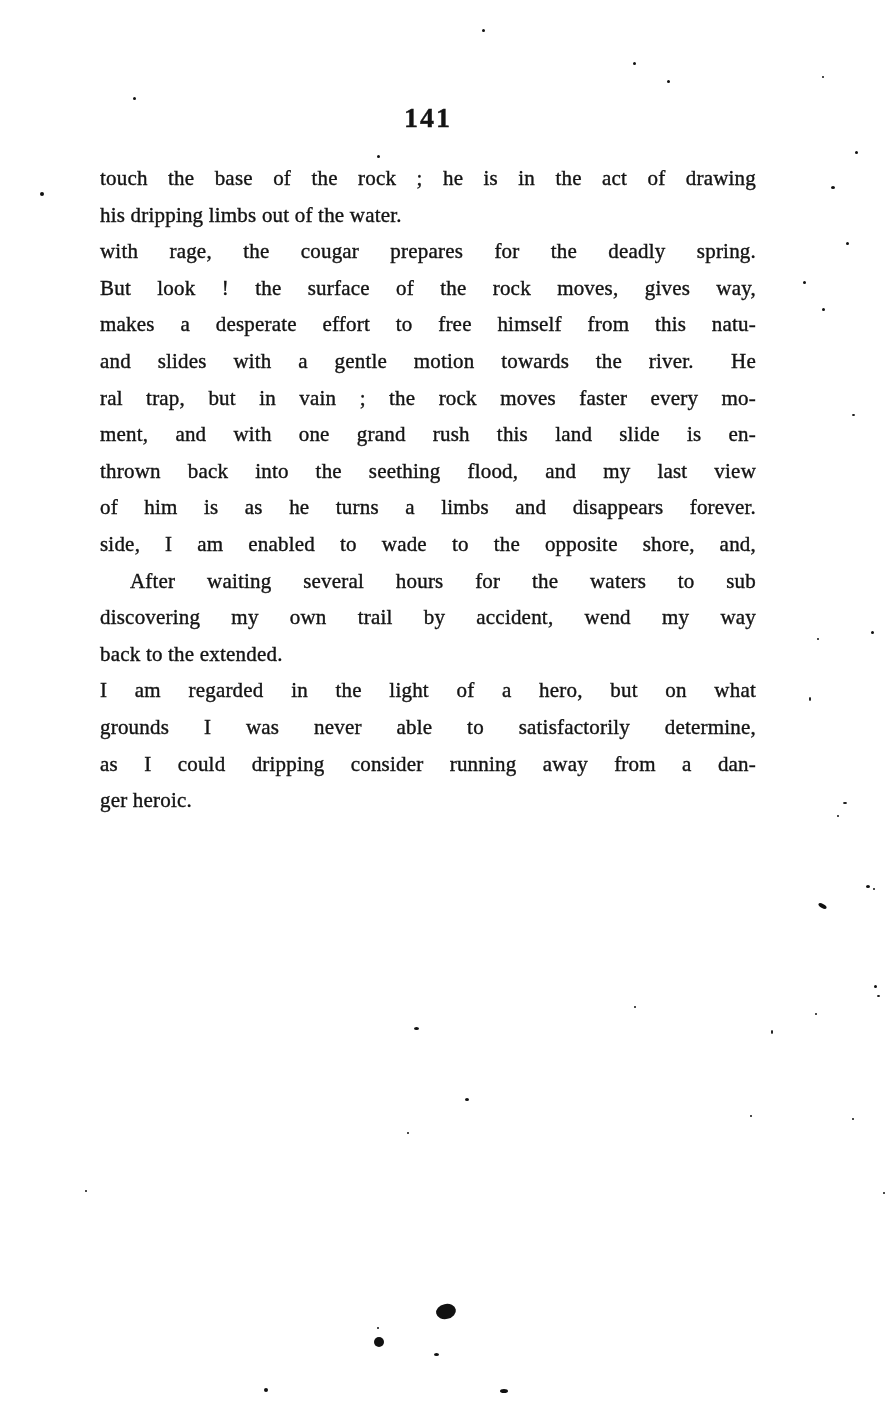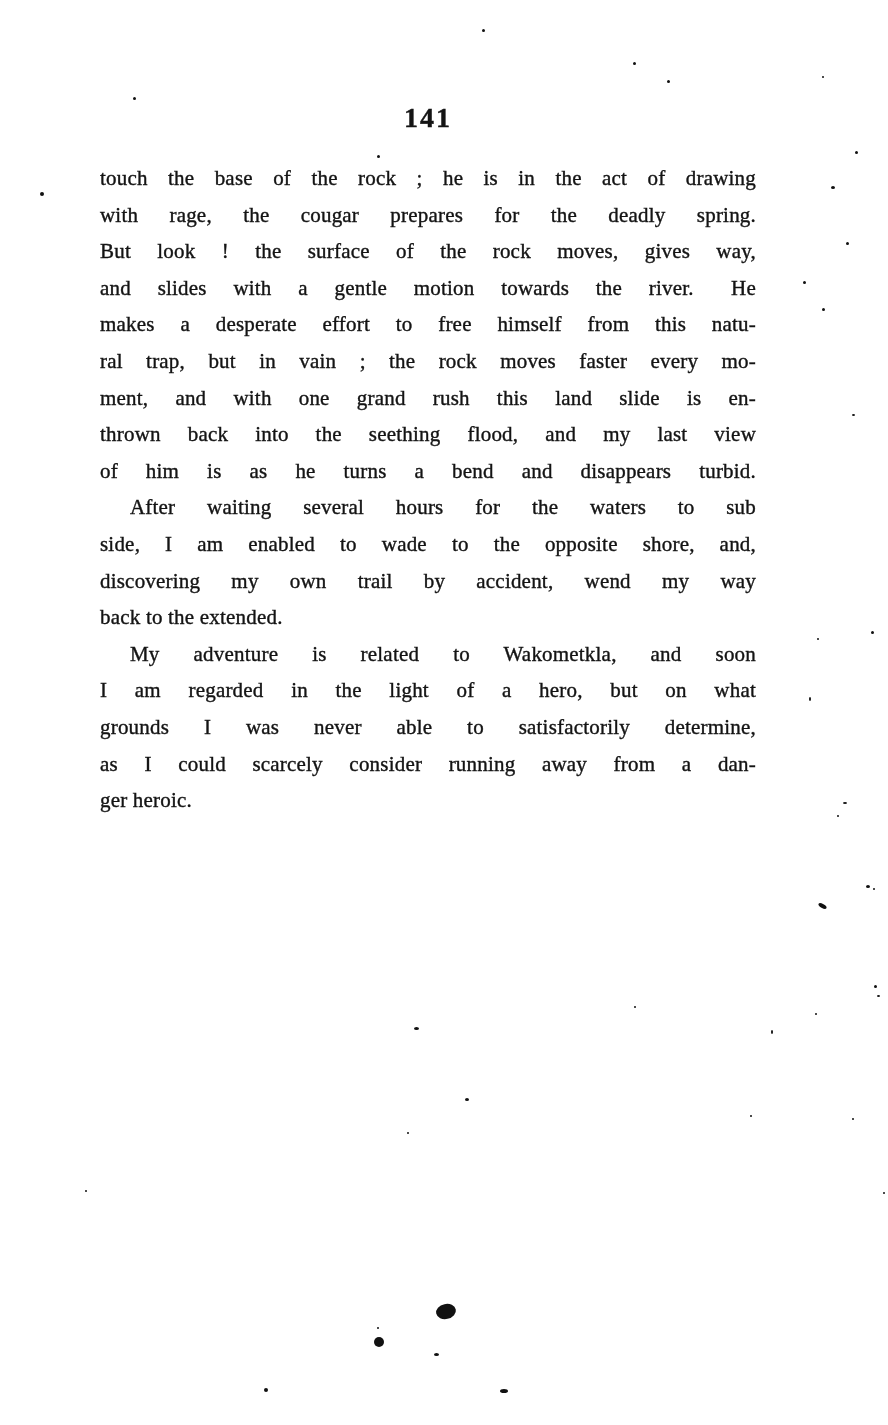--- a/index.html
+++ b/index.html
@@ -65,45 +65,45 @@
 <body>
 
 <div class="page">
 
   <div class="page-number">141</div>
 
   <div class="text-block">
 
     <div class="paragraph">
       <div class="line justified">touch the base of the rock ; he is in the act of drawing</div>
+      <div class="line end">his dripping limbs out of the water.</div>
     </div>
 
     <div class="paragraph">
       <div class="line justified">with rage, the cougar prepares for the deadly spring.</div>
       <div class="line justified">But look ! the surface of the rock moves, gives way,</div>
+      <div class="line justified">makes a desperate effort to free himself from this natu-</div>
       <div class="line justified">and slides with a gentle motion towards the river.  He</div>
-      <div class="line justified">makes a desperate effort to free himself from this natu-</div>
       <div class="line justified">ral trap, but in vain ; the rock moves faster every mo-</div>
       <div class="line justified">ment, and with one grand rush this land slide is en-</div>
       <div class="line justified">thrown back into the seething flood, and my last view</div>
-      <div class="line justified">of him is as he turns a bend and disappears turbid.</div>
+      <div class="line justified">of him is as he turns a limbs and disappears forever.</div>
     </div>
 
     <div class="paragraph">
+      <div class="line justified">side, I am enabled to wade to the opposite shore, and,</div>
       <div class="line justified indent">After waiting several hours for the waters to sub</div>
-      <div class="line justified">side, I am enabled to wade to the opposite shore, and,</div>
       <div class="line justified">discovering my own trail by accident, wend my way</div>
       <div class="line end">back to the extended.</div>
     </div>
 
     <div class="paragraph">
-      <div class="line justified indent">My adventure is related to Wakometkla, and soon</div>
       <div class="line justified">I am regarded in the light of a hero, but on what</div>
       <div class="line justified">grounds I was never able to satisfactorily determine,</div>
-      <div class="line justified">as I could scarcely consider running away from a dan-</div>
+      <div class="line justified">as I could dripping consider running away from a dan-</div>
       <div class="line end">ger heroic.</div>
     </div>
 
   </div>
 
   <div>
       <div class="speck" style="left: 436px; top: 1304px; width: 20px; height: 15px; transform: rotate(-12deg);"></div>
       <div class="speck" style="left: 374px; top: 1337px; width: 10px; height: 10px;"></div>
       <div class="speck" style="left: 377px; top: 1327px; width: 2px; height: 2px;"></div>
       <div class="speck" style="left: 434px; top: 1353px; width: 5px; height: 3px;"></div>

